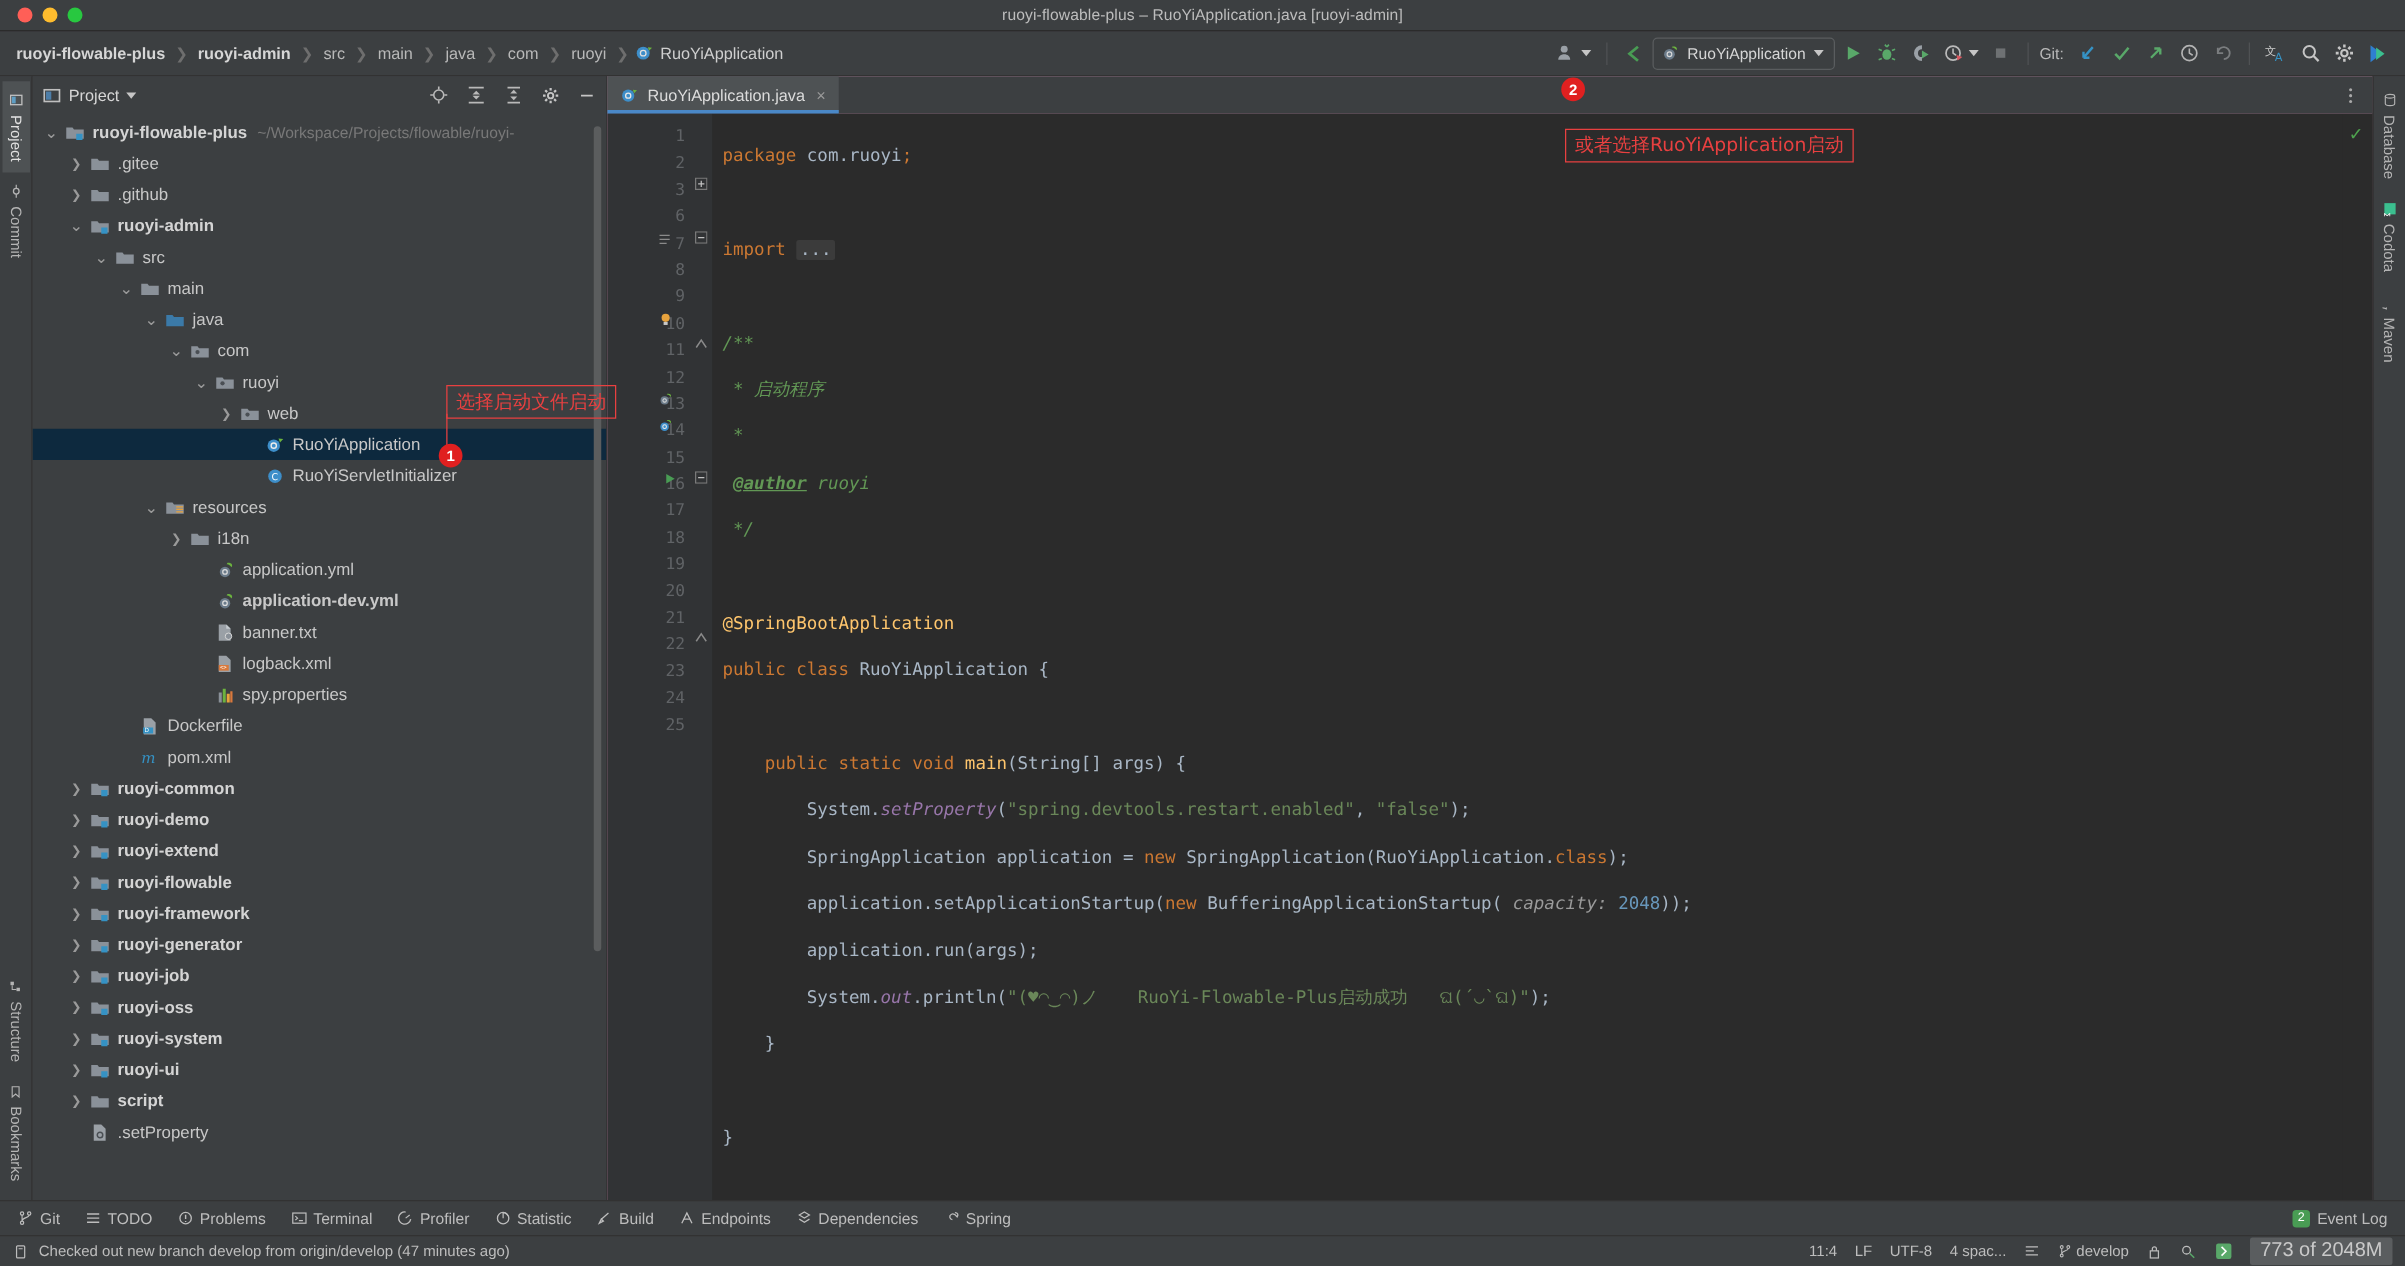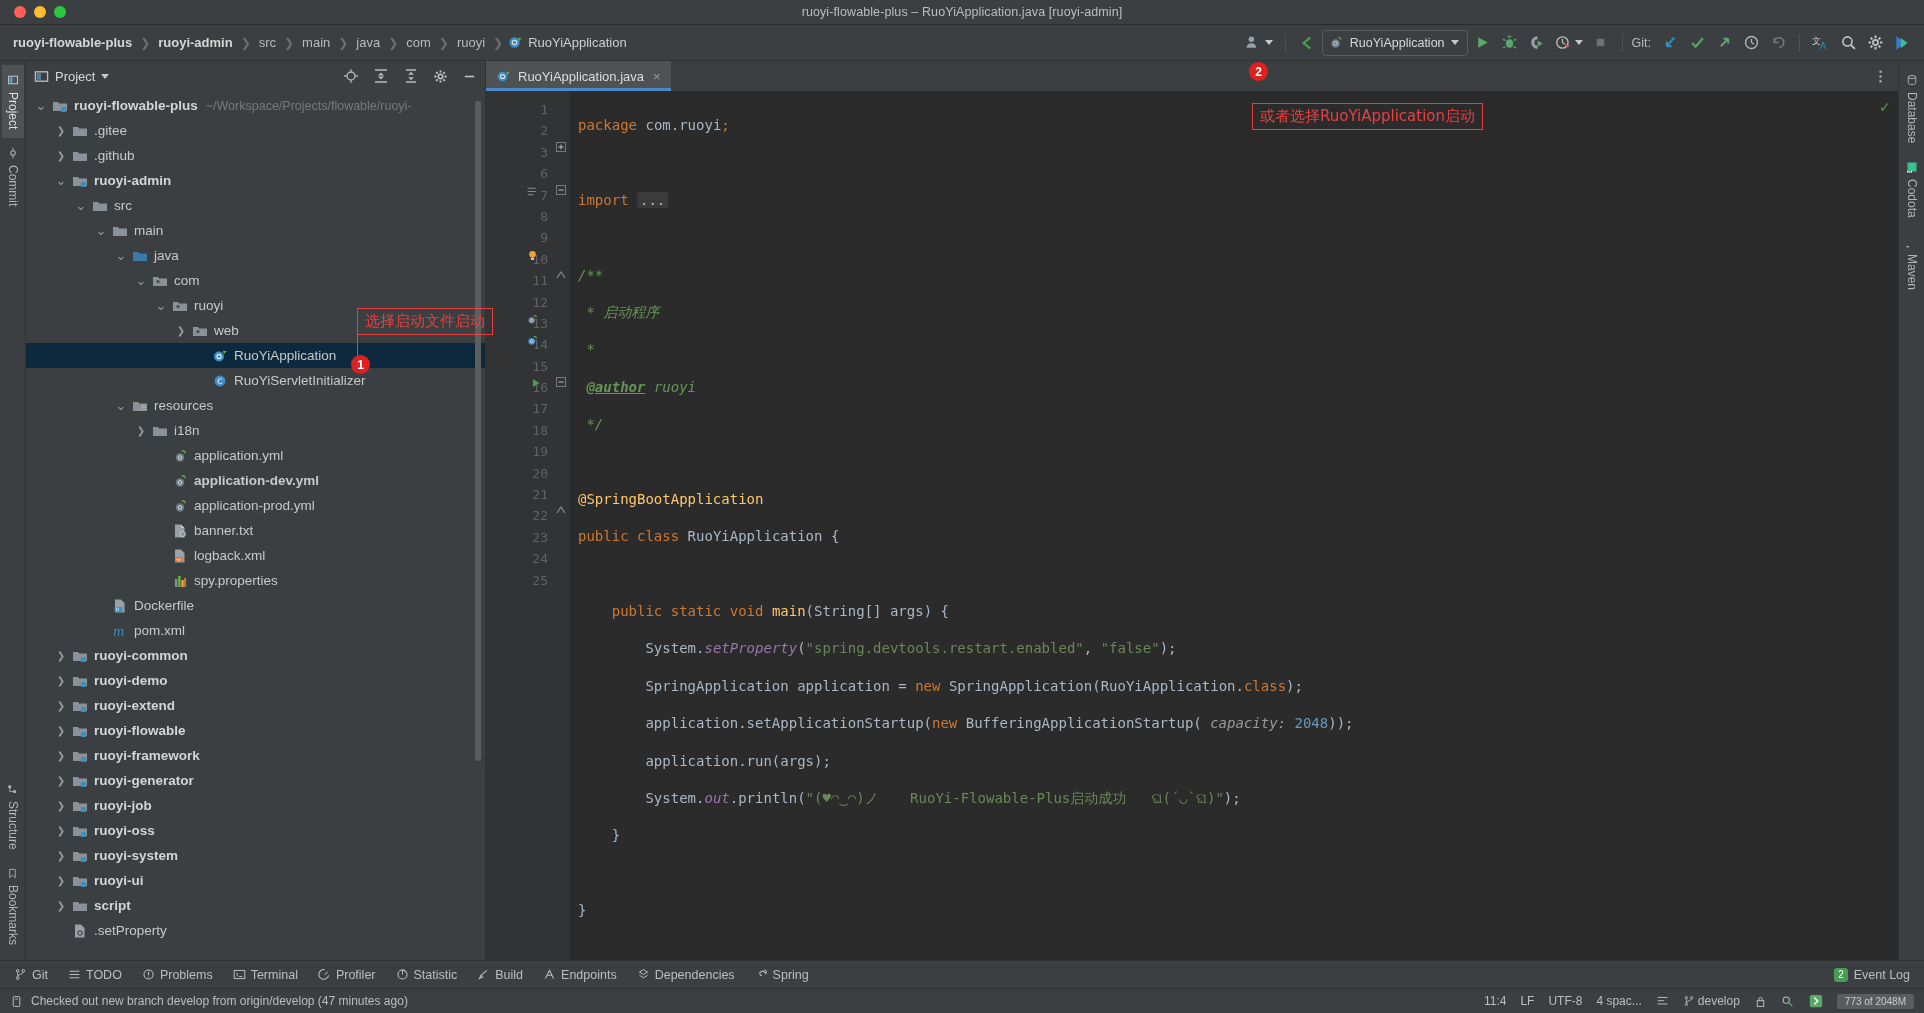--- a/index.html
+++ b/index.html
@@ -166,21 +166,21 @@
     padding: 1px 4px; line-height: 1.2;
   }
 
   .statusbar {
     height: 25px; background: #3c3f41; display: flex; align-items: center;
     flex: none; padding: 0 10px; gap: 8px; border-top: 1px solid #323232;
   }
   .st-text { color: #bdbdbd; font-size: 12px; }
   .st-right { margin-left: auto; display: flex; align-items: center; gap: 14px; }
   .mem-ind {
-    background: #5a5d5f; color: #c9c9c9; font-size: 10px; padding: 2px 8px; border-radius: 2px;
+    background: #5a5d5f; color: #c9c9c9; font-size: 16px; padding: 2px 8px; border-radius: 2px;
   }
   svg { display: block; }
   .ico { display: inline-flex; align-items: center; justify-content: center; flex: none; }
 </style>
 </head>
 <body>
 
 <div class="app">
 
   <div class="titlebar">
@@ -578,31 +578,20 @@
             <div class="tree-row" style="padding-left: 128px; font-weight: bold;">
               <span class="twisty"></span>
               <span class="ico" style="margin-left: 4px;">
                 <svg width="16" height="16" viewBox="0 0 16 16">
                   <circle cx="8" cy="9.5" r="4.2" fill="#6b7b8a"></circle>
                   <circle cx="8" cy="9.5" r="1.8" fill="none" stroke="#ddd" stroke-width="1"></circle>
                   <path d="M9.8 2.3 C13.4 2 14.4 4 13.3 5.8 C11.6 3.6 10.2 3.1 9.3 3.5 Z" fill="#6cb33f"></path>
                 </svg>
               </span>
               <span class="tree-label">application-dev.yml</span>
-            </div>
-            <div class="tree-row" style="padding-left: 128px;">
-              <span class="twisty"></span>
-              <span class="ico" style="margin-left: 4px;">
-                <svg width="16" height="16" viewBox="0 0 16 16">
-                  <circle cx="8" cy="9.5" r="4.2" fill="#6b7b8a"></circle>
-                  <circle cx="8" cy="9.5" r="1.8" fill="none" stroke="#ddd" stroke-width="1"></circle>
-                  <path d="M9.8 2.3 C13.4 2 14.4 4 13.3 5.8 C11.6 3.6 10.2 3.1 9.3 3.5 Z" fill="#6cb33f"></path>
-                </svg>
-              </span>
-              <span class="tree-label">application-prod.yml</span>
             </div>
             <div class="tree-row" style="padding-left: 128px;">
               <span class="twisty"></span>
               <span class="ico" style="margin-left: 4px;">
                 <svg width="16" height="16" viewBox="0 0 16 16">
                   <path d="M3 1.5h6l3.5 3.5v9.5H3z" fill="#9aa0a6"></path>
                   <path d="M9 1.5 L12.5 5 H9z" fill="#c6cbd0"></path>
                   <circle cx="10.8" cy="11" r="2.6" fill="#8a9199" stroke="#d6d6d6" stroke-width="0.8"></circle>
                 </svg>
               </span>

